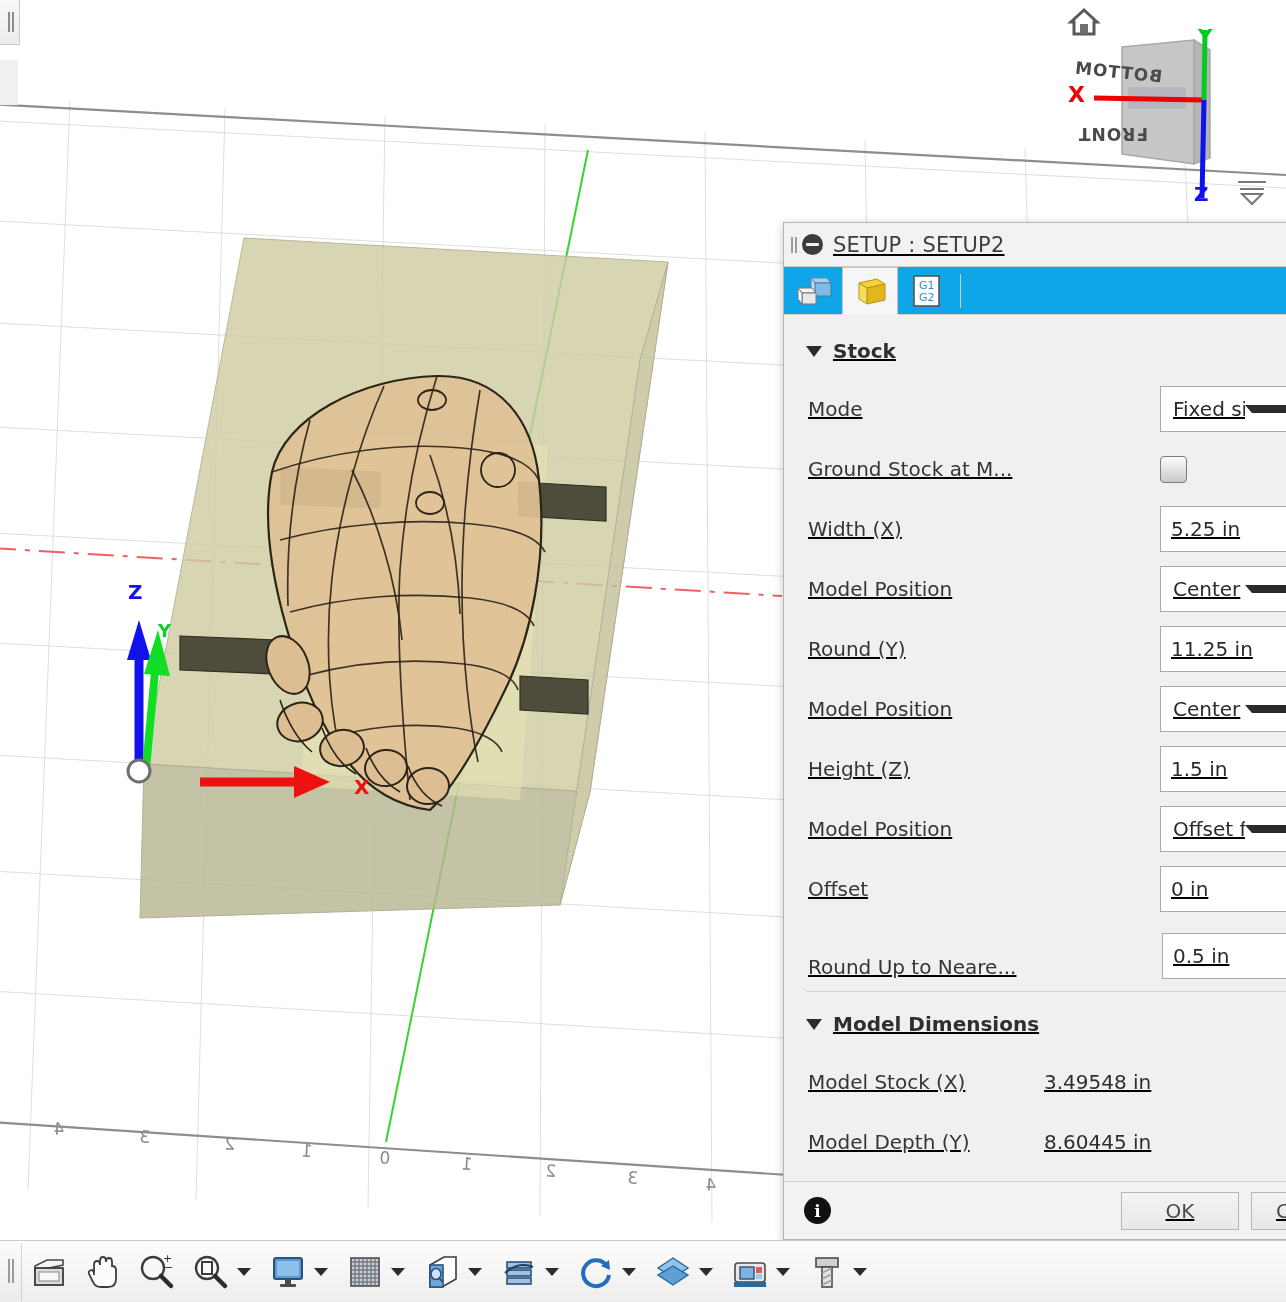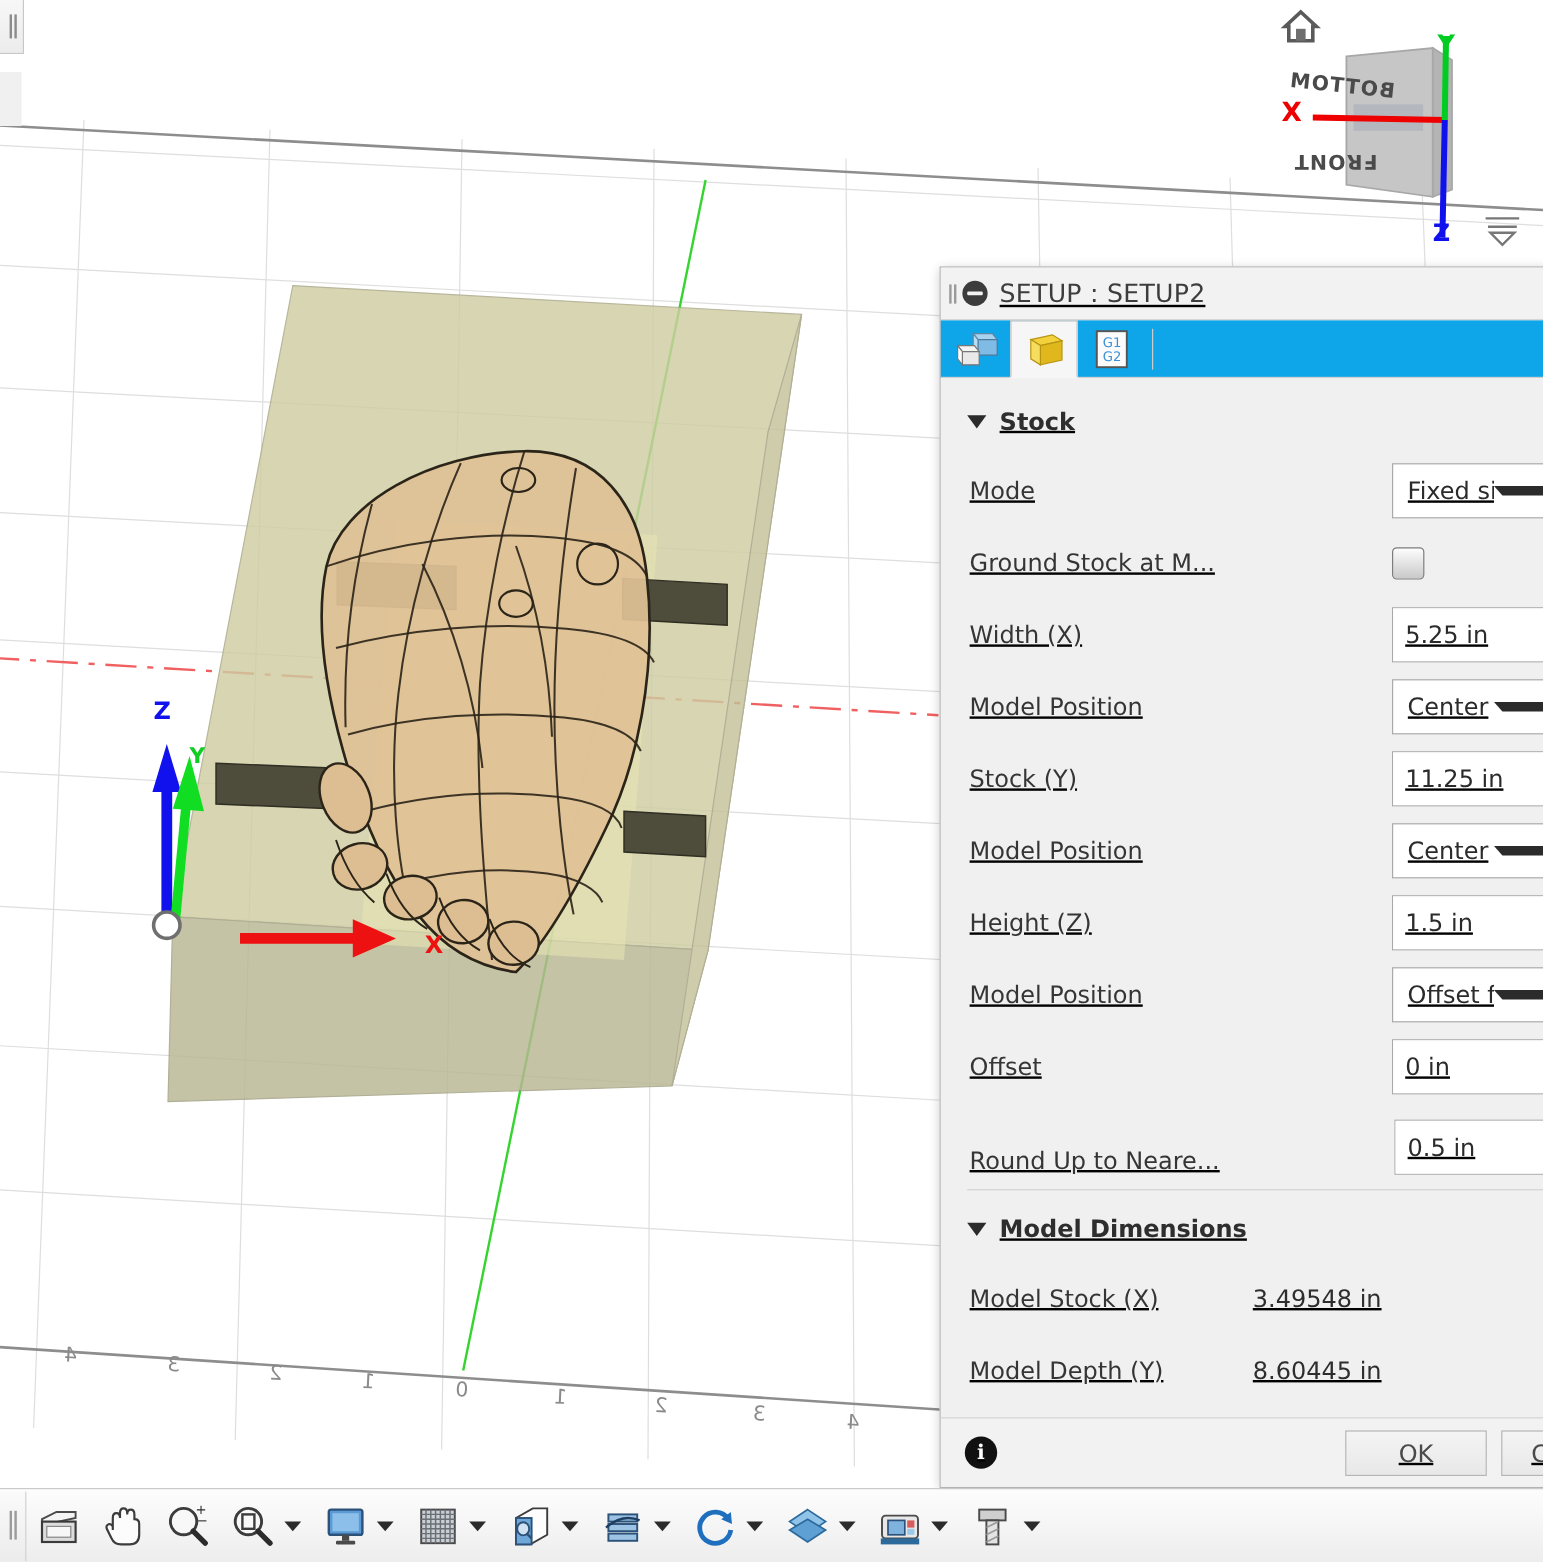--- a/index.html
+++ b/index.html
@@ -443,21 +443,21 @@
           <div class="flabel">Model Position</div>
           <div class="fctl">
             <div class="combo">
               <span>Center</span>
               <span class="cbar"></span>
             </div>
           </div>
         </div>
 
         <div class="frow">
-          <div class="flabel">Stock (Y)</div>
+          <div class="flabel">Round (Y)</div>
           <div class="fctl">
             <div class="spin">
               <div class="sval">11.25 in</div>
               <div class="sbtns">
                 <div class="sbtn">
                     <i class="ar-up"></i>
                   </div>
                 <div class="sbtn">
                     <i class="ar-dn"></i>
                   </div>

